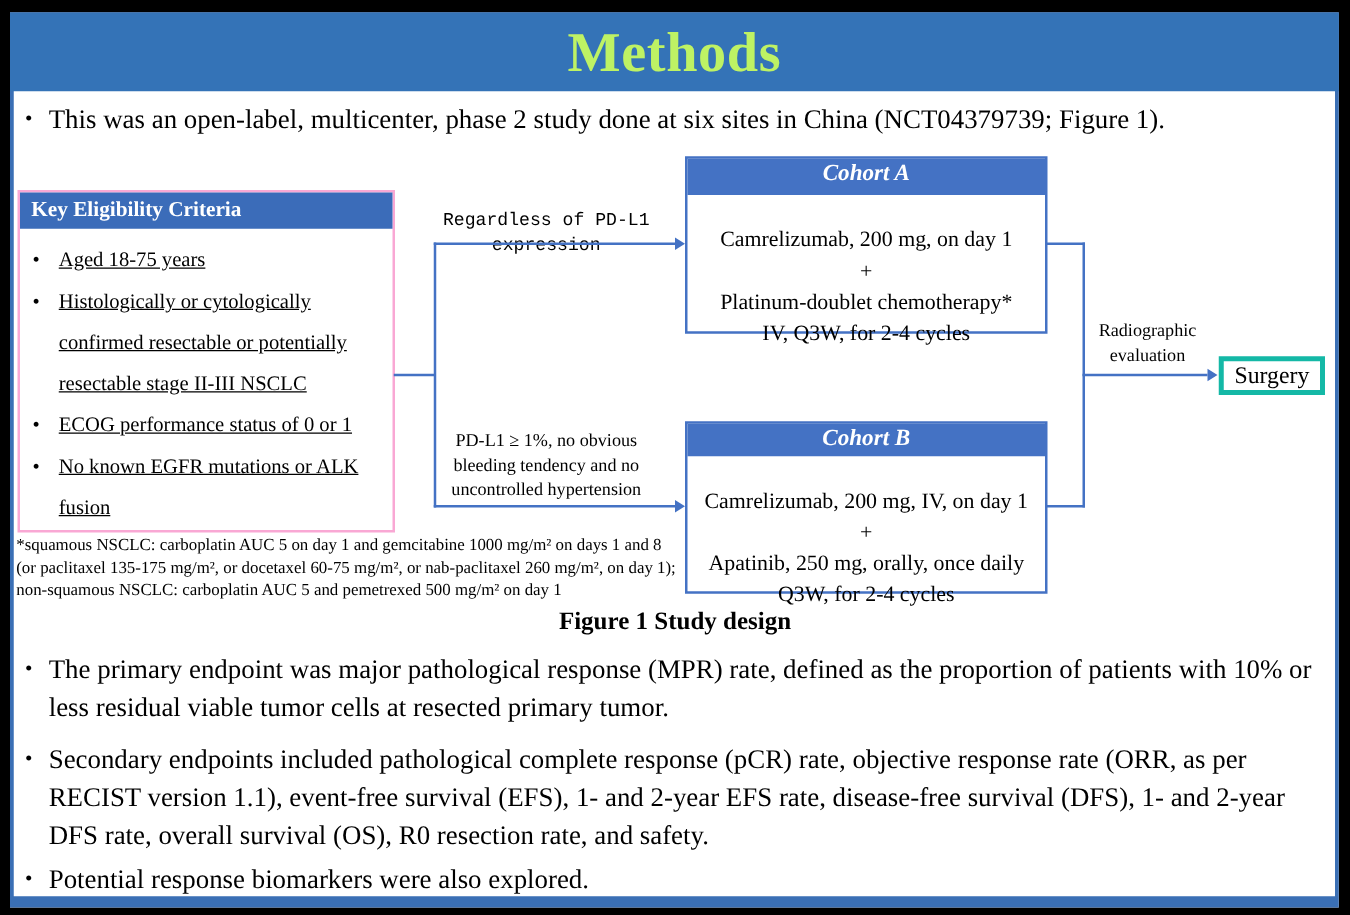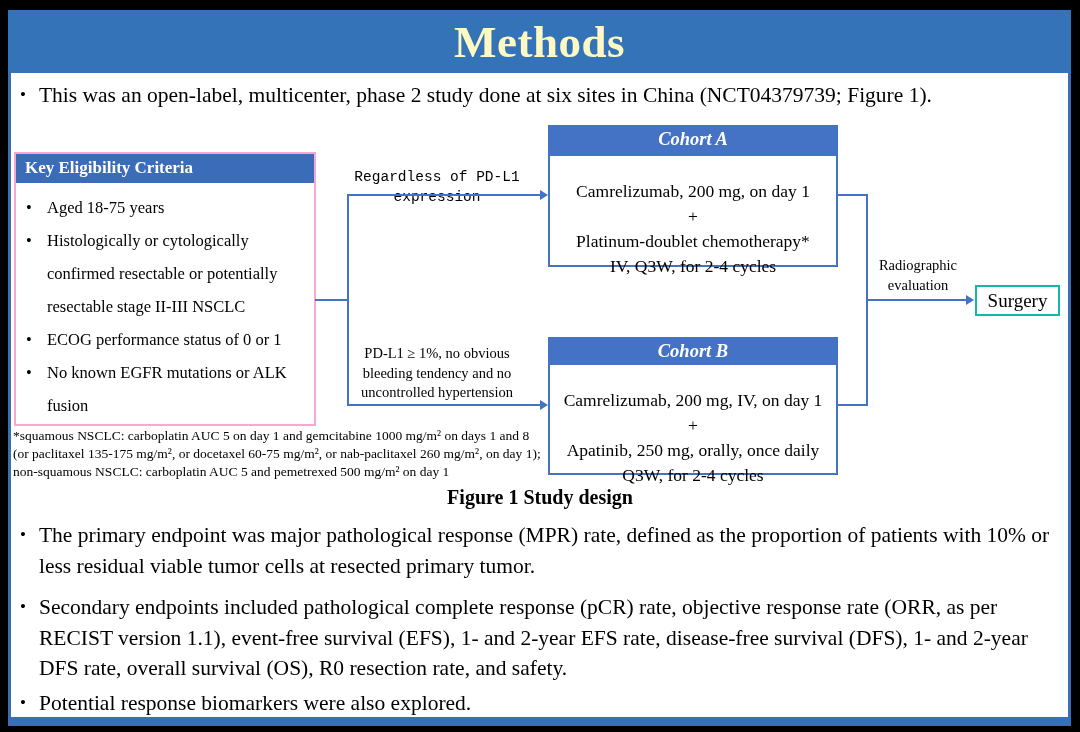--- a/index.html
+++ b/index.html
@@ -18,21 +18,21 @@
     border: 3px solid #3a6fb5;
     border-bottom-width: 9px;
   }
   .title-bar {
     position: absolute; left: 8px; top: 10px;
     width: 1063px; height: 63px;
     background: #3473b7;
     display: flex; align-items: center; justify-content: center;
   }
   .title-text {
-    color: #fef9c3; font-weight: bold; font-size: 45px; letter-spacing: .5px;
+    color: #bef264; font-weight: bold; font-size: 45px; letter-spacing: .5px;
   }
   .stage { position: absolute; left: 0; top: 0; width: 1080px; height: 732px; }
 
   
   .main-bullet {
     position: absolute; left: 20px; width: 1046px;
     display: flex; gap: 13px;
     font-size: 21.5px; line-height: 1.42;
   }
   .main-bullet .dot { font-size: 17px; padding-top: 3px; flex: 0 0 auto; }
@@ -42,42 +42,42 @@
     position: absolute; left: 14px; top: 152px; width: 302px; height: 274px;
     background: #fff; border: 2px solid #f9a8d4;
   }
   .elig-header {
     height: 29px; background: #3b6cb9; color: #fff;
     font-weight: bold; font-size: 17px; padding: 4px 0 0 9px;
   }
   .elig-body { padding-top: 8px; }
   .elig-item {
     position: relative; padding-left: 31px; padding-right: 2px;
-    font-size: 16.5px; line-height: 33px;
+    font-size: 16.5px; line-height: 33px; text-decoration: underline;
   }
   .elig-item::before { content: "\2022"; position: absolute; left: 10px; }
 
   
   .cohort-box {
     position: absolute; left: 548px; width: 290px;
     background: #fff; border: 2px solid #4472c4;
   }
   .cohort-a { top: 125px; height: 142px; }
   .cohort-b { top: 337px; height: 138px; }
   .cohort-header {
     height: 29px; background: #4472c4; color: #fff; font-weight: bold;
     font-size: 18.5px; text-align: center; padding-top: 2px; font-style: italic;
   }
   .cohort-body { text-align: center; font-size: 17.5px; line-height: 25px; padding-top: 23px; }
   .cohort-b .cohort-header { height: 26px; }
 
   
   .surgery-box {
     position: absolute; left: 975px; top: 285px; width: 85px; height: 31px;
-    background: #fff; border: 2px solid #14b8a6;
+    background: #fff; border: 4px solid #14b8a6;
     display: flex; align-items: center; justify-content: center;
     font-size: 19px;
   }
 
   
   .line { position: absolute; background: #4472c4; }
   .arrow-right {
     position: absolute; width: 0; height: 0;
     border-top: 5px solid transparent; border-bottom: 5px solid transparent;
     border-left: 8px solid #4472c4;

